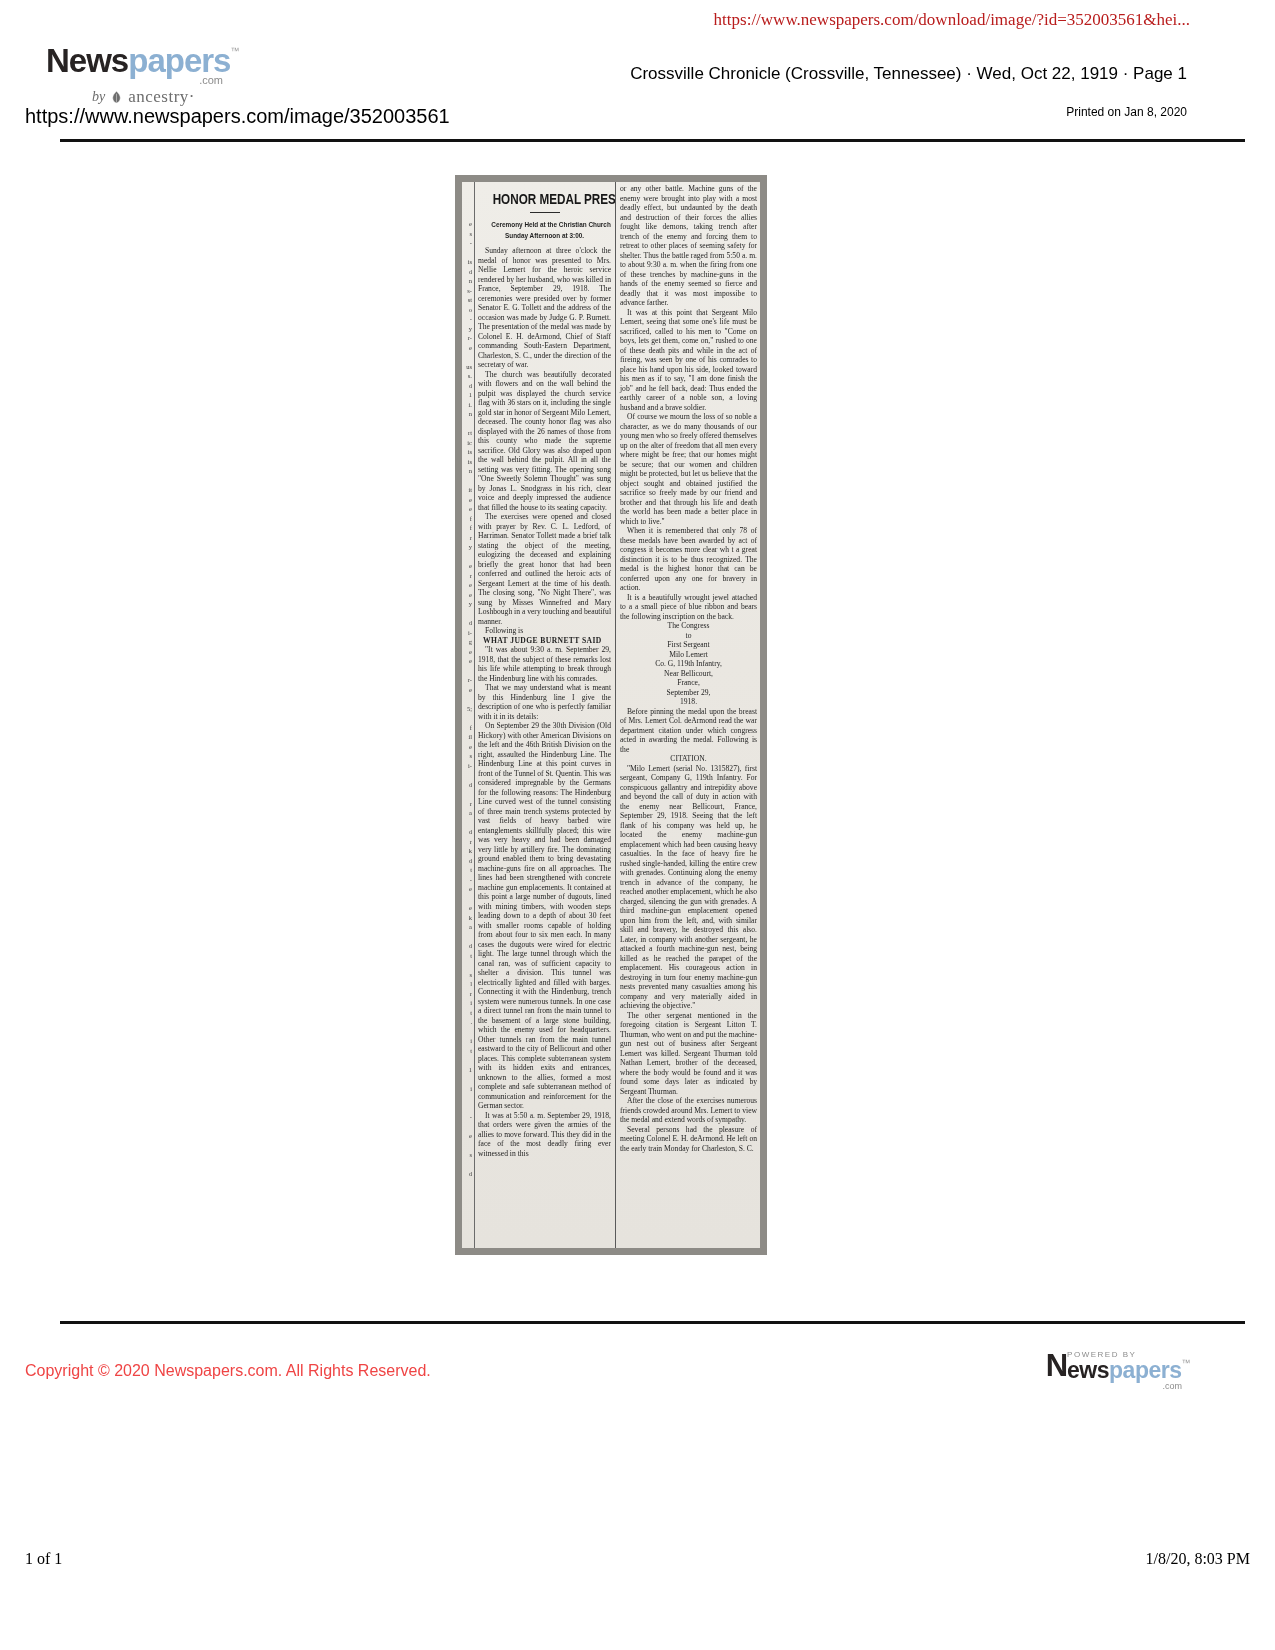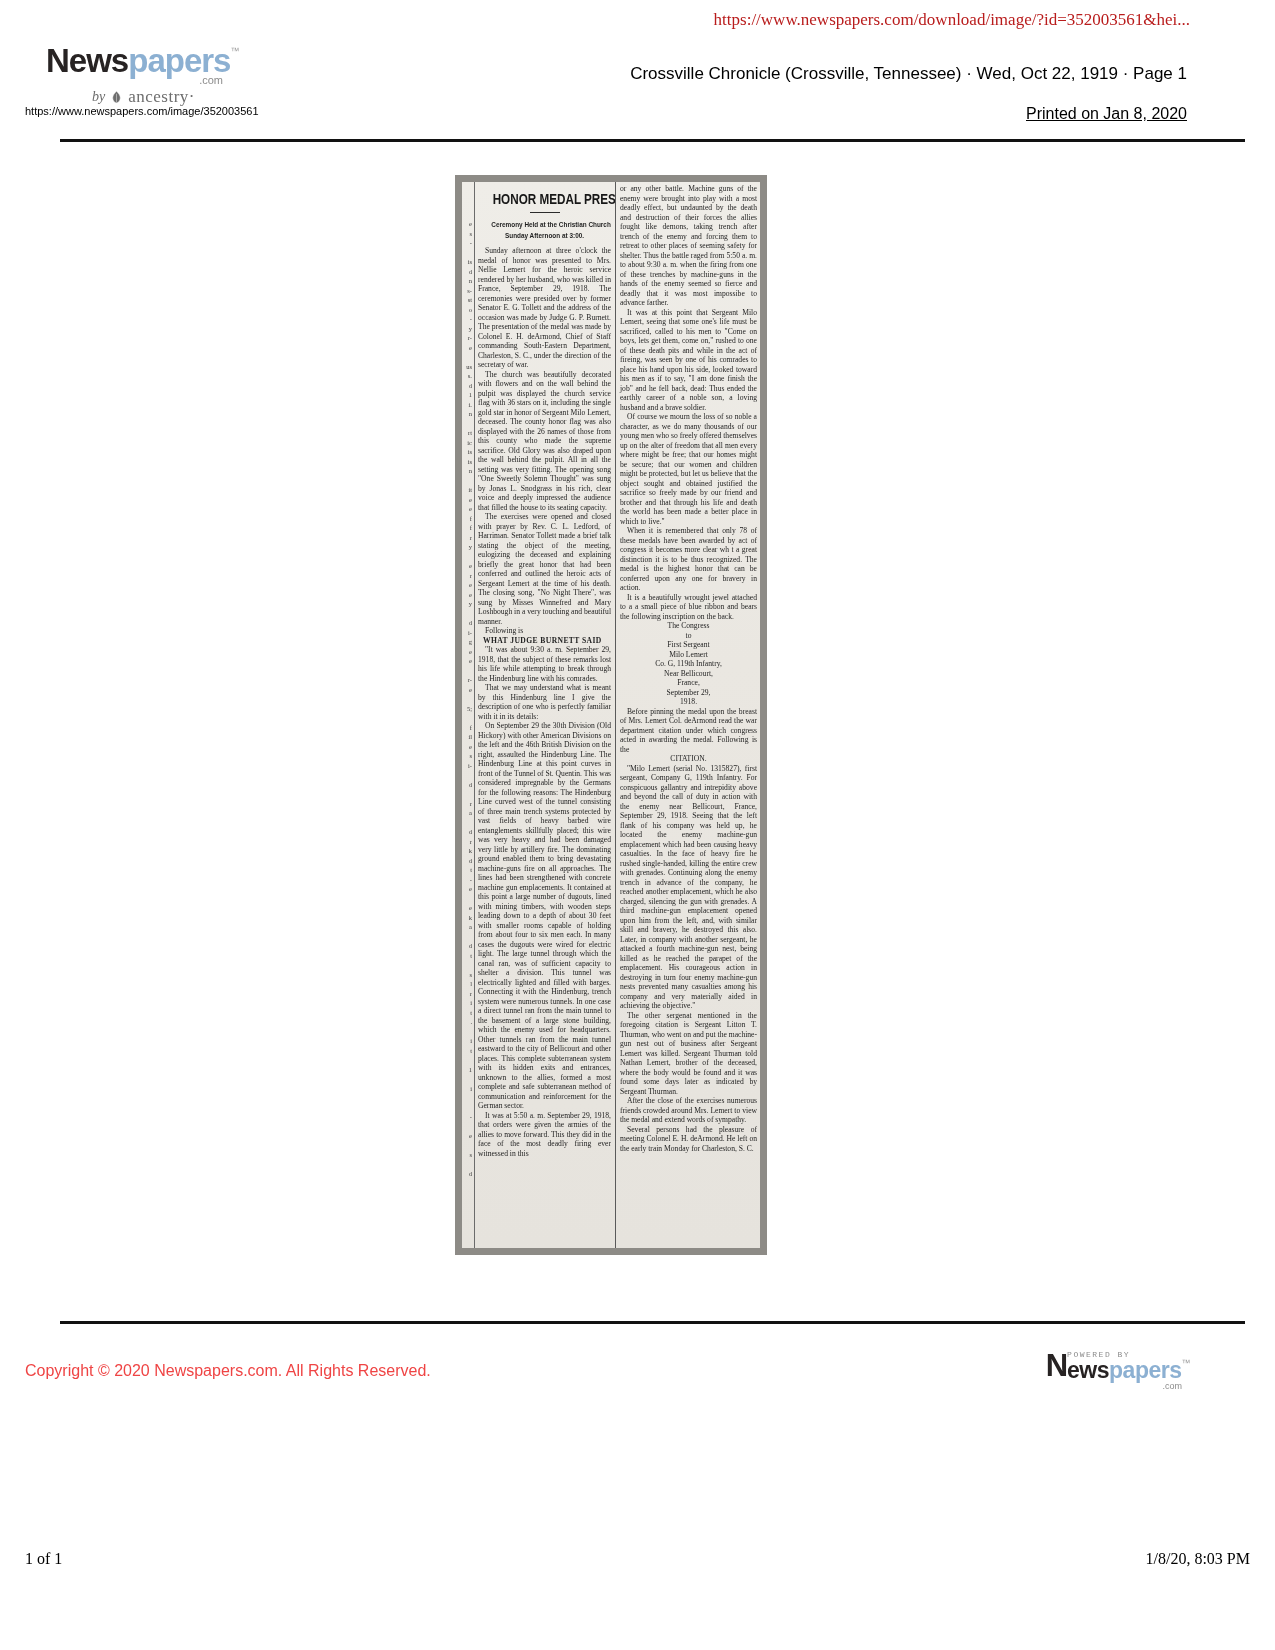--- a/index.html
+++ b/index.html
@@ -2,22 +2,22 @@
 <html><head>
 <meta charset="utf-8">
 <style>
   html,body{margin:0;padding:0;background:#ffffff;}
   .page{position:relative;width:1275px;height:1650px;background:#ffffff;overflow:hidden;
         font-family:"Liberation Sans",sans-serif;color:#000;}
 
   
   .print-url{position:absolute;top:10px;right:85px;font:17px "Liberation Serif",serif;color:#b91c1c;}
   .source-line{position:absolute;top:64px;right:88px;font-size:17px;color:#000;}
-  .image-url{position:absolute;top:105px;left:25px;font-size:11px;color:#000;}
-  .printed-on{position:absolute;top:105px;right:88px;font-size:16px;color:#000;text-decoration:underline;}
+  .image-url{position:absolute;top:105px;left:25px;font-size:20px;color:#000;}
+  .printed-on{position:absolute;top:105px;right:88px;font-size:12px;color:#000;}
   .rule{position:absolute;left:60px;width:1185px;height:3px;background:#121212;}
   .rule-top{top:139px;}
   .rule-bottom{top:1321px;}
 
   
   .brand{position:absolute;left:25px;top:44px;width:195px;margin-left:21px;}
   .brand-row{font-weight:bold;font-size:33px;line-height:1;letter-spacing:-1px;white-space:nowrap;}
   .news{color:#272323;}
   .papers{color:#8cb0d2;}
   .tm{font-size:9px;font-weight:normal;color:#9a9a9a;vertical-align:18px;}
@@ -47,21 +47,21 @@
   .headline-rule{width:30px;height:1px;background:#2b2b2b;margin:5px auto 6px;}
   .subhead{font:bold 8px "Liberation Sans",sans-serif;color:#1f1f1f;text-align:center;
            line-height:11px;margin-bottom:5px;}
   .subhead div{white-space:nowrap;transform:scaleX(0.8);transform-origin:center;}
 
   
   .copyright{position:absolute;left:25px;top:1362px;font-size:16px;color:#ef4444;}
   .plogo{position:absolute;right:85px;top:1350px;display:flex;align-items:flex-start;}
   .pn{font-weight:bold;font-size:31px;line-height:1;color:#272323;letter-spacing:-1px;}
   .pcol{display:flex;flex-direction:column;}
-  .pby{font-size:8px;letter-spacing:1.5px;color:#8c8c8c;line-height:9px;font-family:Liberation Mono, monospace;}
+  .pby{font-size:8px;letter-spacing:1.5px;color:#8c8c8c;line-height:9px;}
   .prow{font-weight:bold;font-size:23px;line-height:0.95;letter-spacing:-0.5px;white-space:nowrap;}
   .ptm{font-size:9px;font-weight:normal;color:#9a9a9a;vertical-align:12px;}
   .pcom{align-self:flex-end;font-size:9px;color:#8c8c8c;line-height:9px;margin-right:8px;}
   .foot-left{position:absolute;left:25px;top:1550px;font:16px "Liberation Serif",serif;}
   .foot-right{position:absolute;right:25px;top:1550px;font:16px "Liberation Serif",serif;}
 </style>
 </head>
 <body>
 
 <div class="page">

